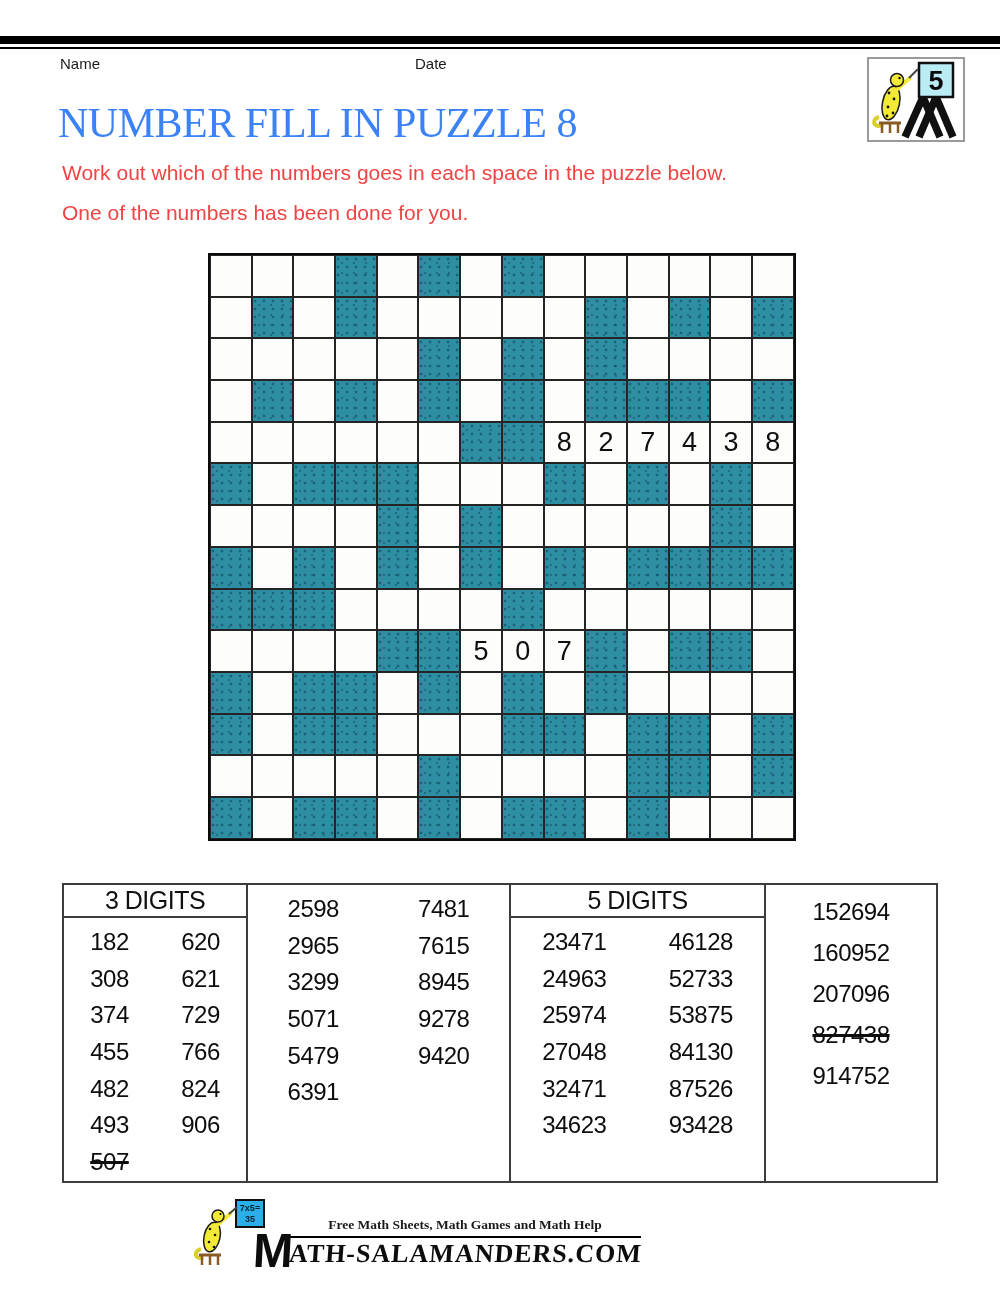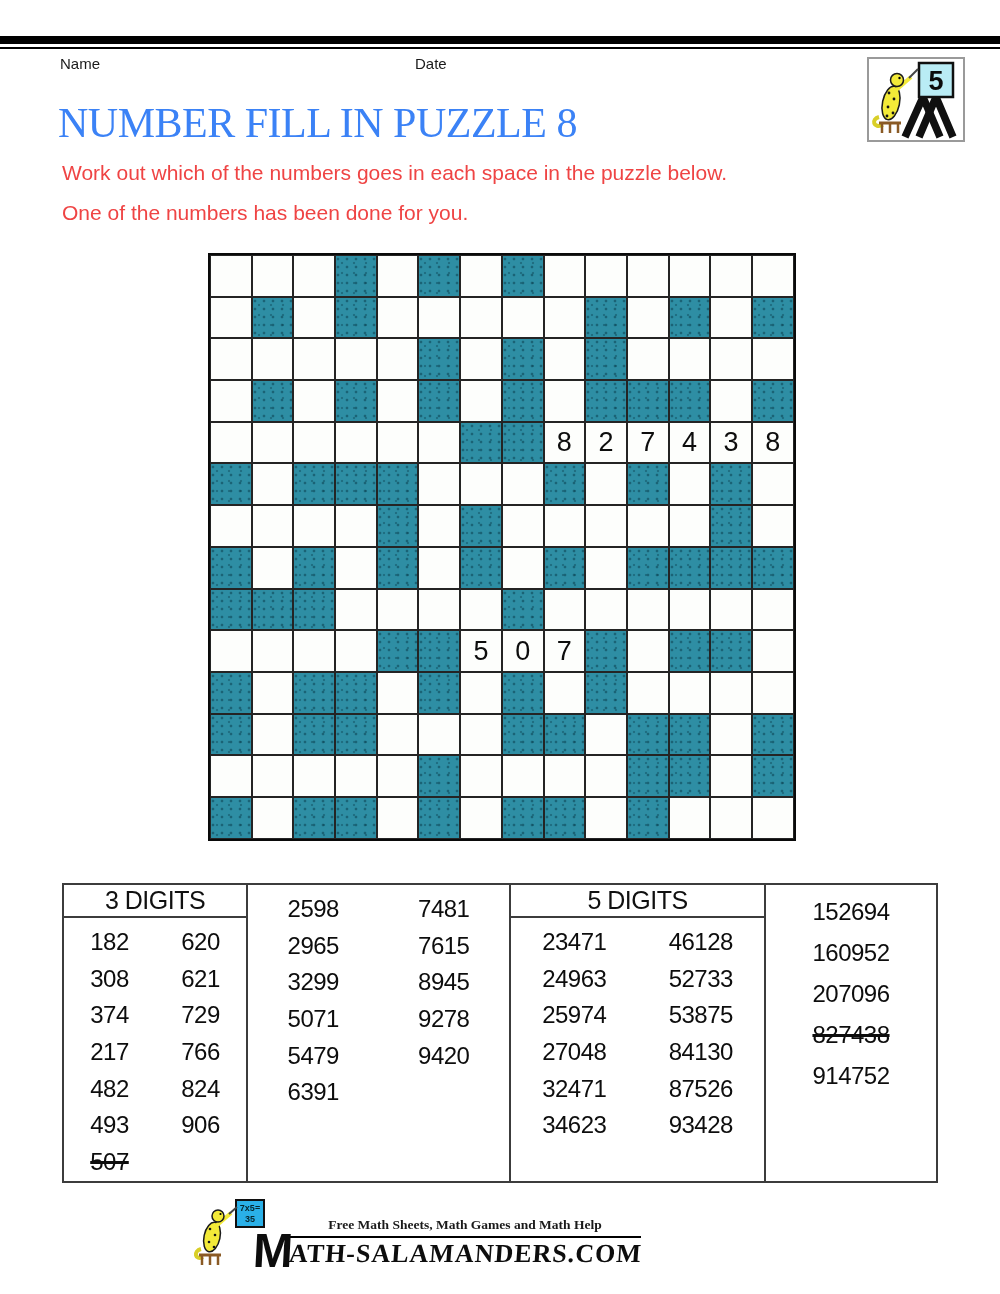--- a/index.html
+++ b/index.html
@@ -348,21 +348,21 @@
   </div>
 
 <div id="bank" class="abs">
     <div class="bank-col">
       <div class="bank-header">3 DIGITS</div>
       <div class="bank-body">
         <div class="subcol">
           <div class="num">182</div>
           <div class="num">308</div>
           <div class="num">374</div>
-          <div class="num">217</div>
+          <div class="num">455</div>
           <div class="num">482</div>
           <div class="num">493</div>
           <div class="num struck">507</div>
         </div>
         <div class="subcol">
           <div class="num">620</div>
           <div class="num">621</div>
           <div class="num">729</div>
           <div class="num">766</div>
           <div class="num">824</div>

